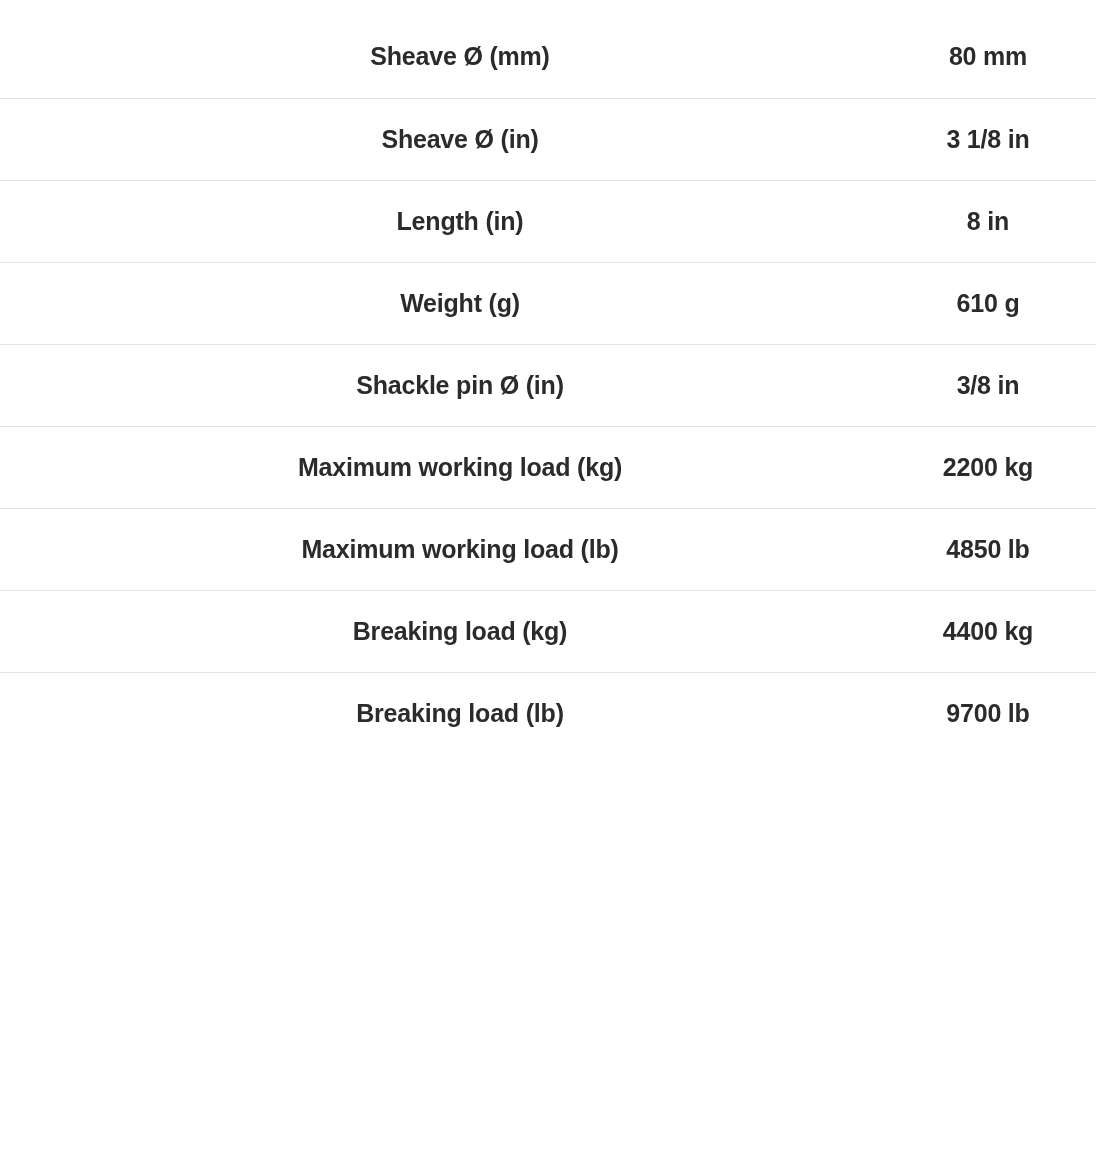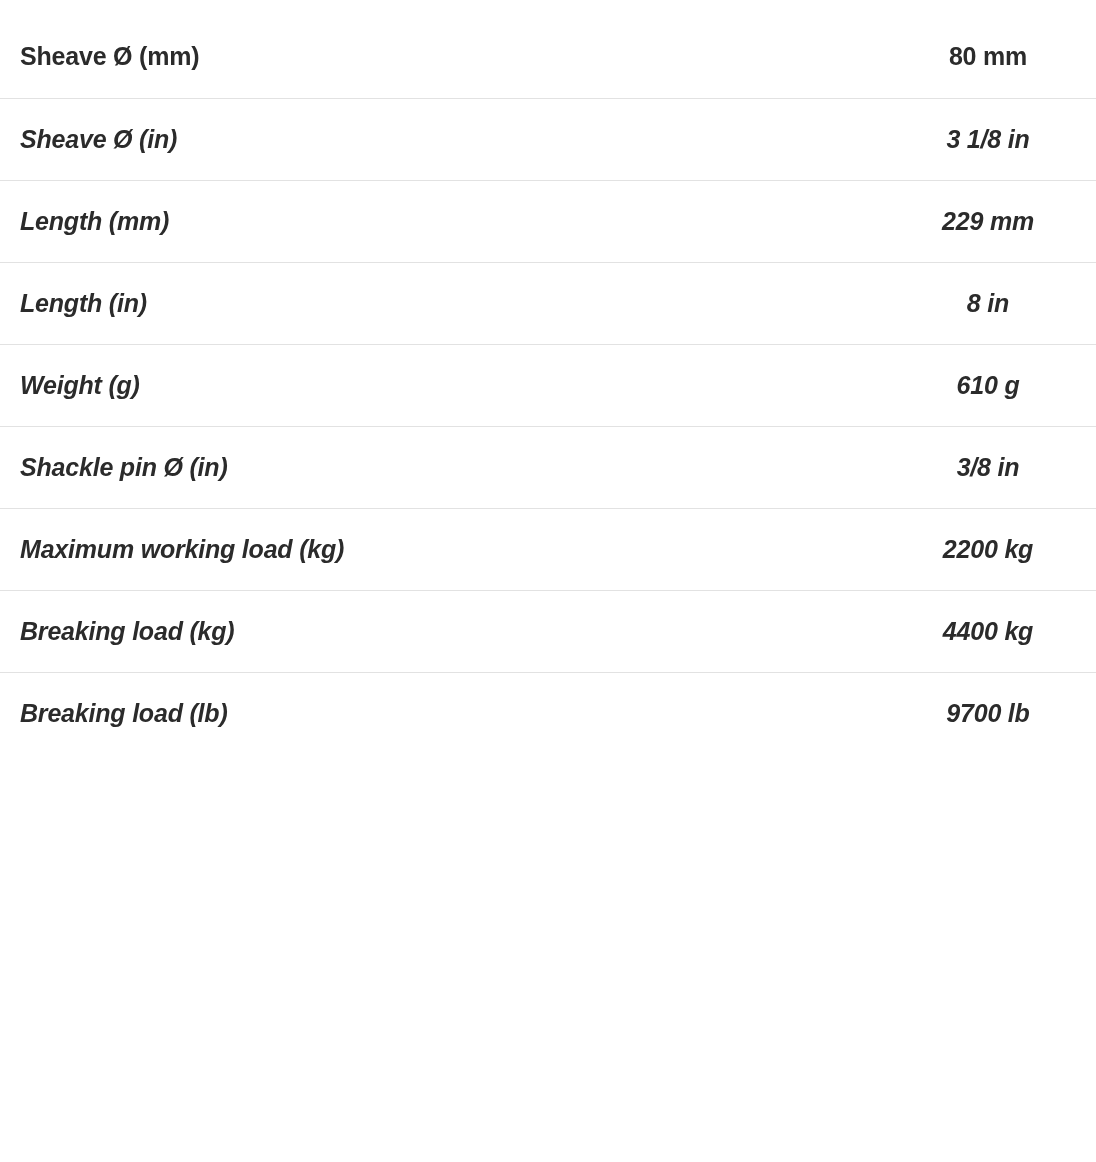--- a/index.html
+++ b/index.html
@@ -17,33 +17,33 @@
   .spec-table {
     width: 1096px;
     border-collapse: collapse;
     table-layout: fixed;
   }
   .spec-table tr {
     height: 82px;
   }
   .spec-table tr + tr {
     border-top: 1px solid #e2e2e2;
-    font-style: italic;
   }
   .spec-table td {
     padding: 0;
     vertical-align: middle;
     font-size: 25px;
     font-weight: bold;
     letter-spacing: -0.2px;
     color: #2b2b2b;
   }
   td.label-cell {
     padding-left: 20px;
     width: 880px;
+    text-align: center;
   }
   td.value-cell {
     padding-right: 20px;
     text-align: center;
     width: 176px;
     white-space: nowrap;
   }
   .top-spacer {
     height: 16px;
   }
@@ -57,40 +57,40 @@
   <tbody>
     <tr>
       <td class="label-cell">Sheave Ø (mm)</td>
       <td class="value-cell">80 mm</td>
     </tr>
     <tr>
       <td class="label-cell">Sheave Ø (in)</td>
       <td class="value-cell">3 1/8 in</td>
     </tr>
     <tr>
-      <td class="label-cell">Length (mm)</td>
-      <td class="value-cell">229 mm</td>
-    </tr>
-    <tr>
       <td class="label-cell">Length (in)</td>
       <td class="value-cell">8 in</td>
     </tr>
     <tr>
       <td class="label-cell">Weight (g)</td>
       <td class="value-cell">610 g</td>
     </tr>
     <tr>
       <td class="label-cell">Shackle pin Ø (in)</td>
       <td class="value-cell">3/8 in</td>
     </tr>
     <tr>
       <td class="label-cell">Maximum working load (kg)</td>
       <td class="value-cell">2200 kg</td>
     </tr>
     <tr>
+      <td class="label-cell">Maximum working load (lb)</td>
+      <td class="value-cell">4850 lb</td>
+    </tr>
+    <tr>
       <td class="label-cell">Breaking load (kg)</td>
       <td class="value-cell">4400 kg</td>
     </tr>
     <tr>
       <td class="label-cell">Breaking load (lb)</td>
       <td class="value-cell">9700 lb</td>
     </tr>
   </tbody>
 </table>
 

